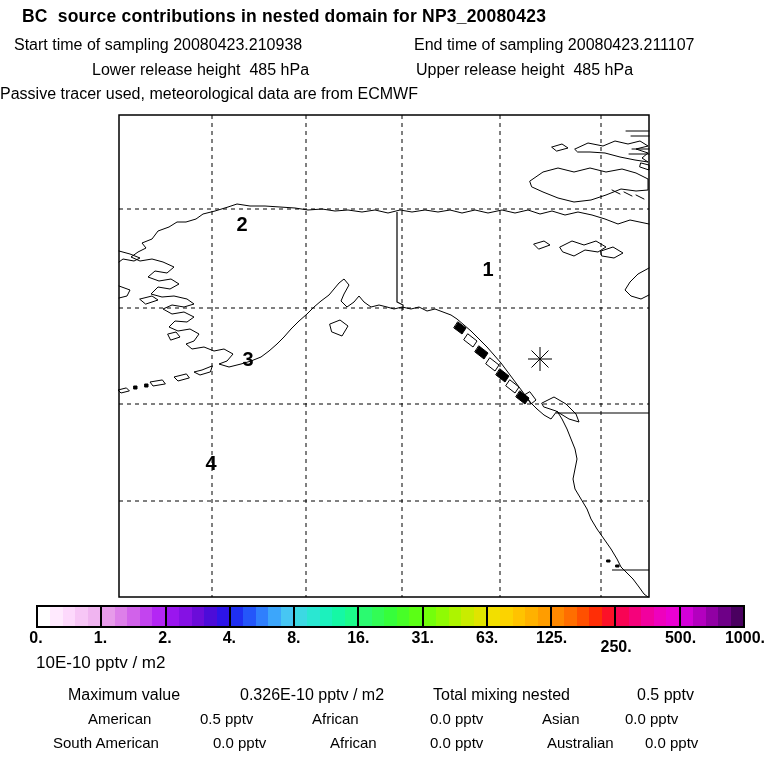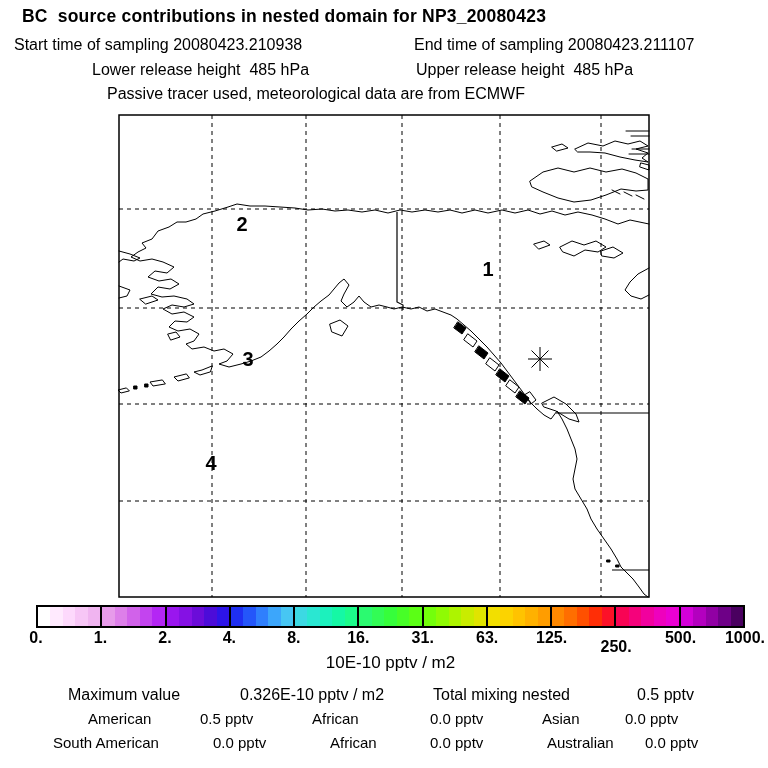--- a/index.html
+++ b/index.html
@@ -4,33 +4,33 @@
 <style>
   html,body{margin:0;padding:0;}
   body{
     width:768px;height:768px;background:#ffffff;color:#000;
     font-family:"Liberation Sans", sans-serif;
     position:relative;overflow:hidden;
   }
   .abs{position:absolute;white-space:pre;}
   .title{left:22px;top:6px;font-size:17.5px;font-weight:bold;letter-spacing:.2px;}
   .hline{font-size:16px;}
-  .center-line{left:0;top:85px;width:632px;text-align:center;font-size:16px;}
+  .center-line{left:0;top:85px;width:632px;text-align:left;font-size:16px;}
   
   #cb-seg{
     position:absolute;left:36px;top:605px;width:709px;height:23px;
     display:flex;border:2px solid #000;box-sizing:border-box;background:#fff;
   }
   .cb-segment{flex:1 1 0;height:100%;}
   .cb-segment + .cb-segment{border-left:2px solid #000;}
   .cb-tick{
     position:absolute;top:629px;width:64px;text-align:center;
     font-size:16px;font-weight:bold;
   }
-  .cb-unit{left:36px;top:653px;width:709px;text-align:center;font-size:17px;}
+  .cb-unit{left:36px;top:653px;width:709px;font-size:17px;}
   
   .stat{font-size:15px;}
   .stat1{font-size:16px;top:686px;}
   svg text{font-family:"Liberation Sans", sans-serif;}
 </style>
 </head>
 <body>
 
 <div class="abs title">BC  source contributions in nested domain for NP3_20080423</div>
 <span class="abs hline" style="left:14px;top:36px">Start time of sampling 20080423.210938</span>

